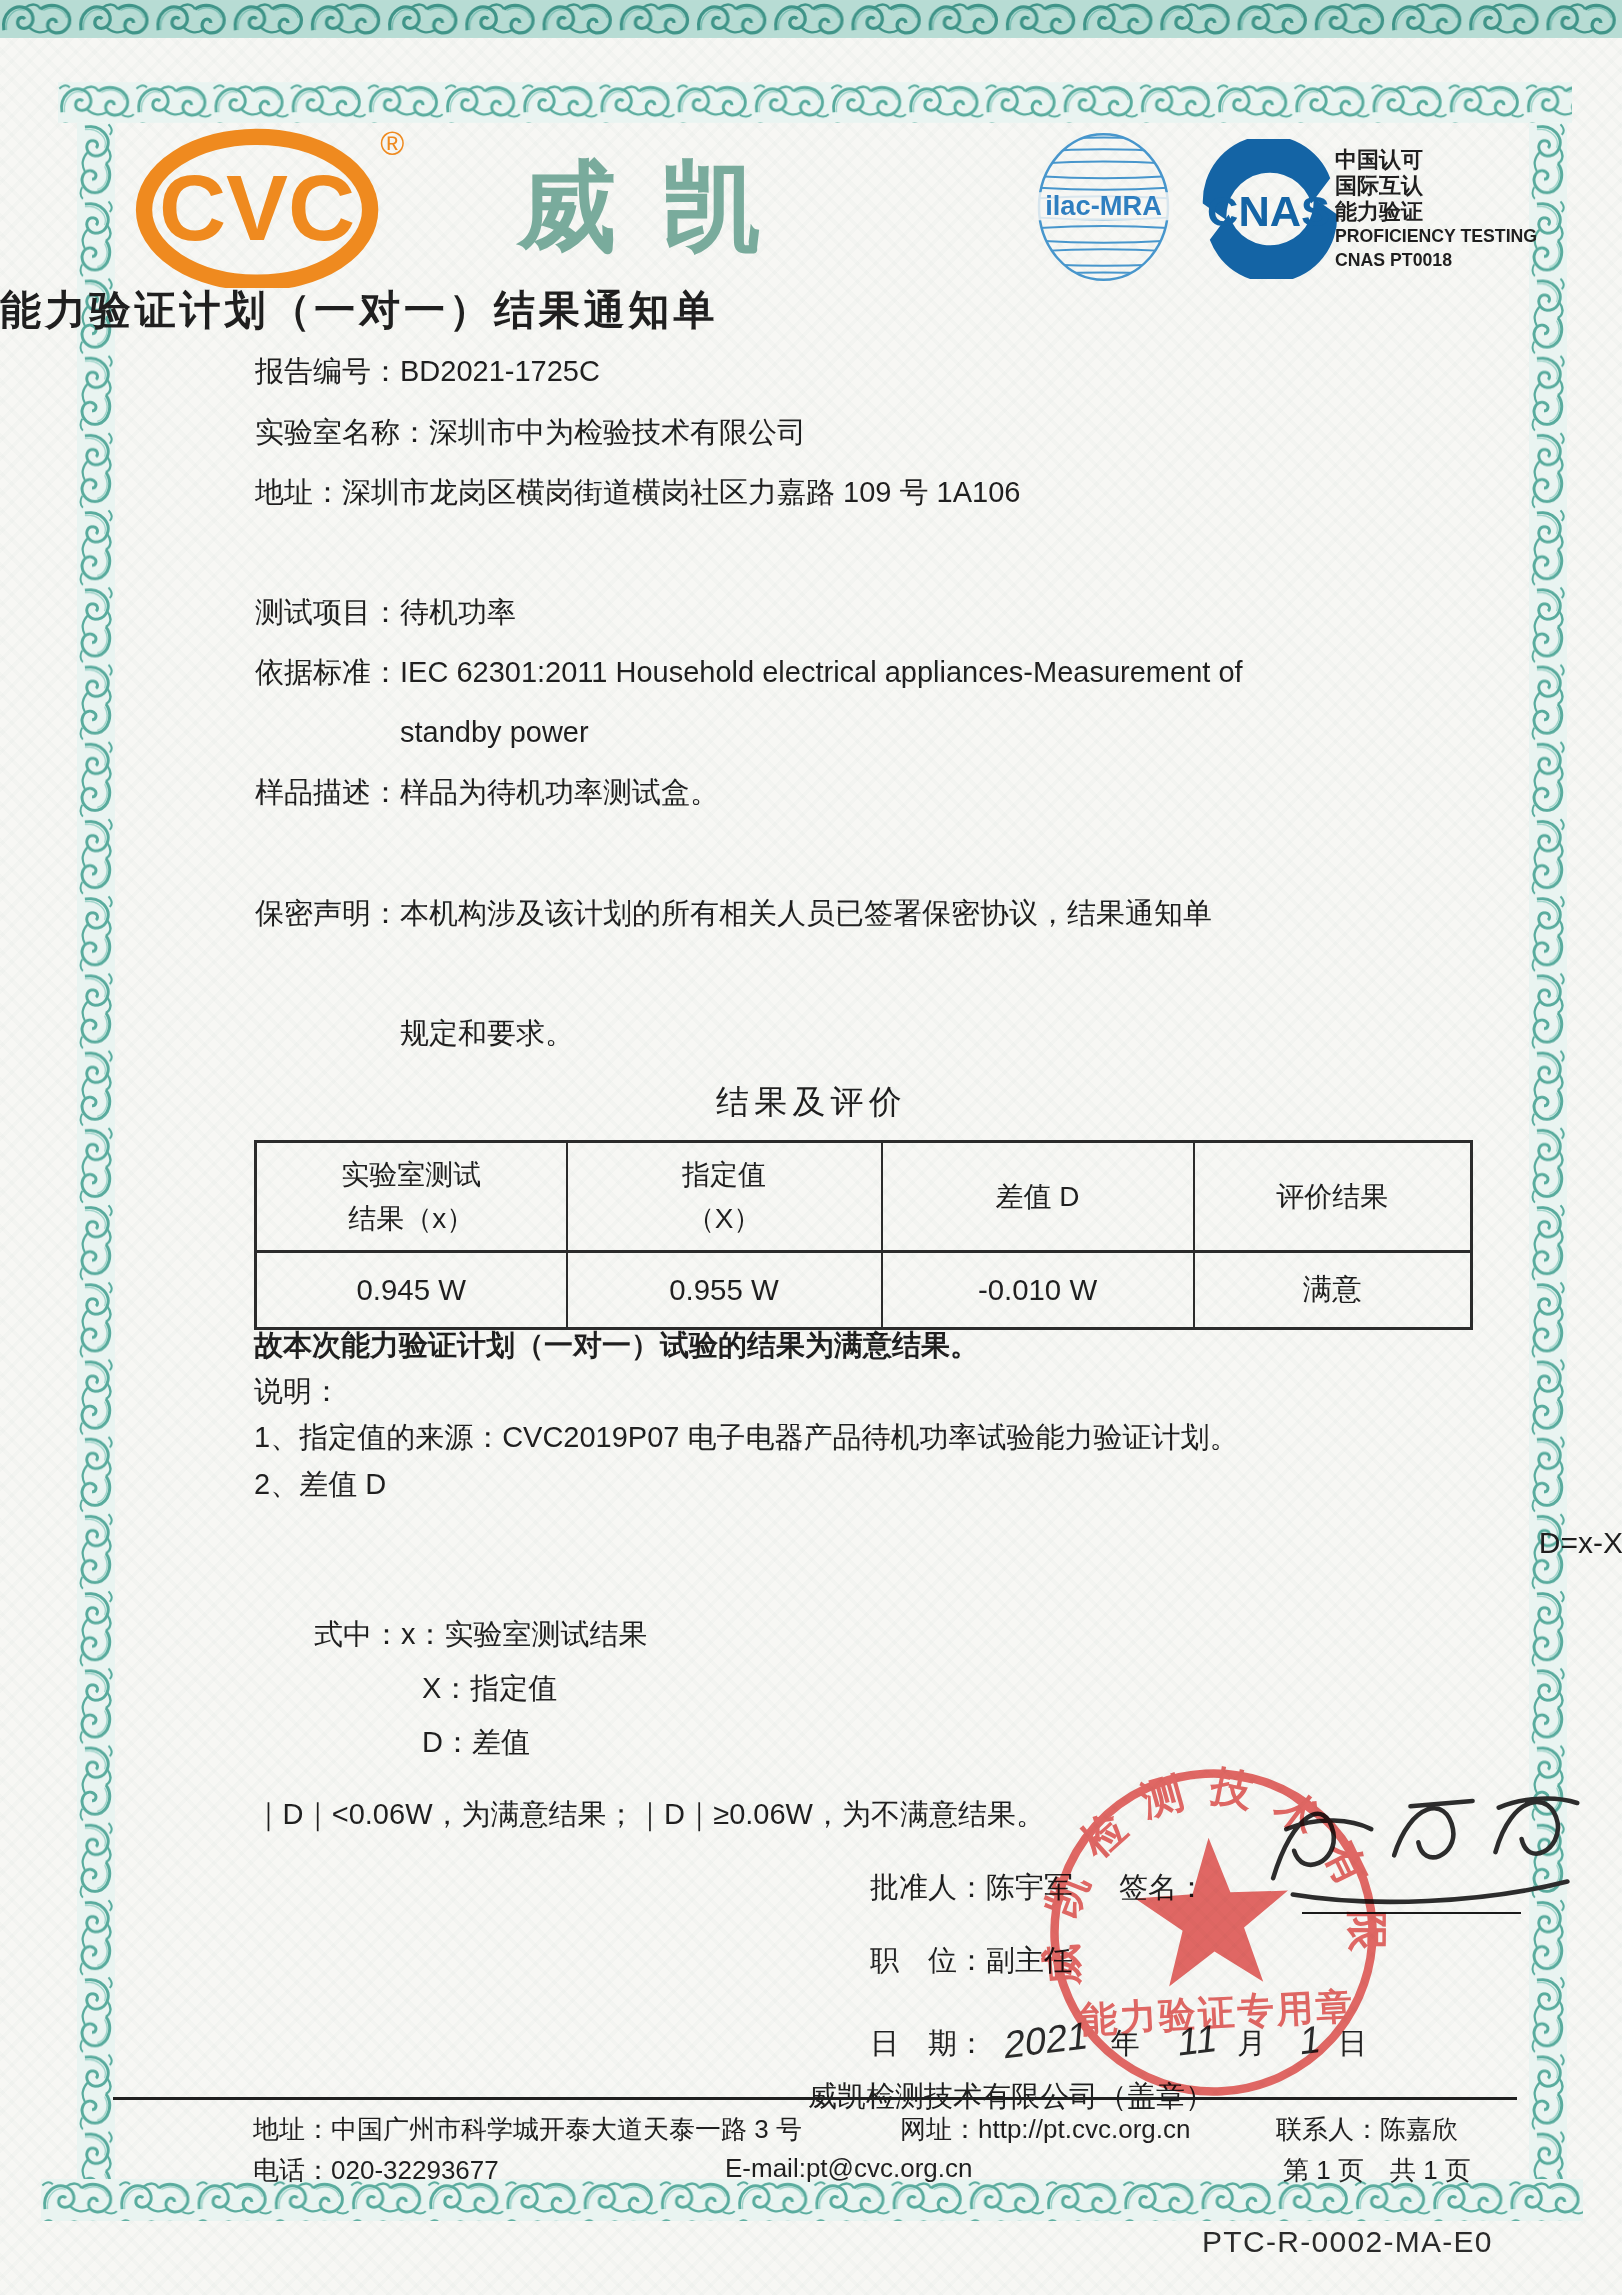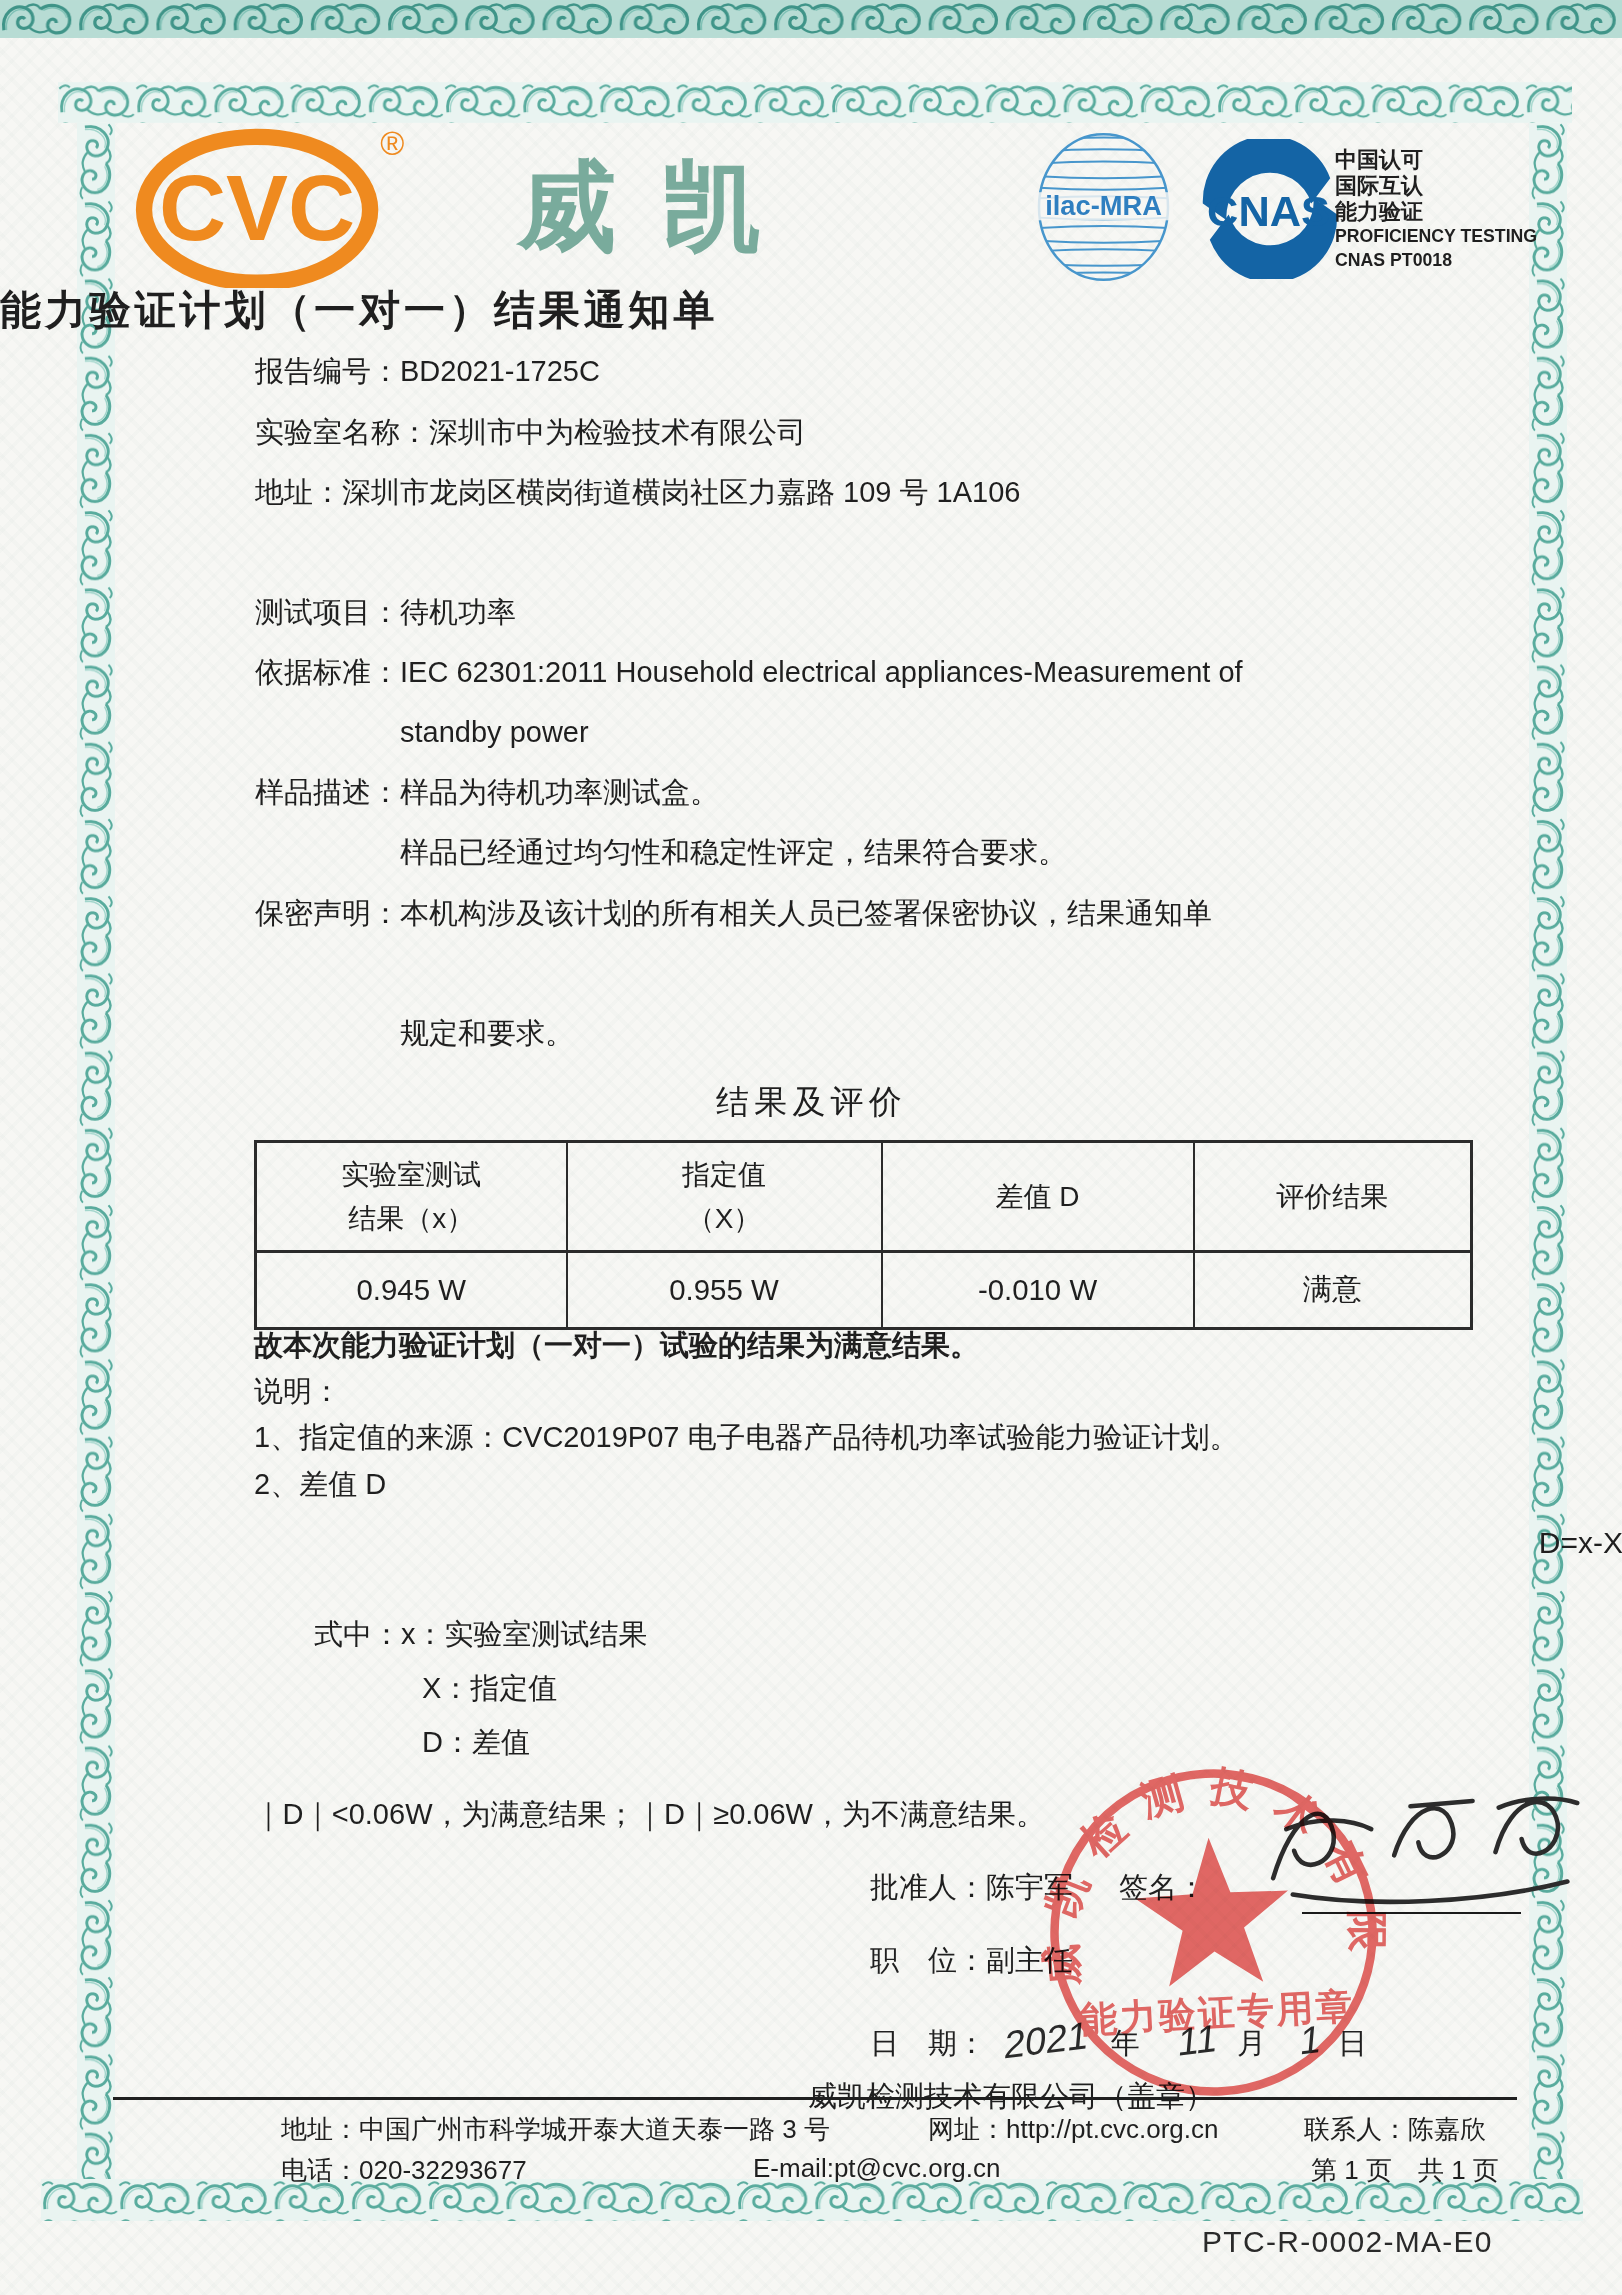--- a/index.html
+++ b/index.html
@@ -19,21 +19,21 @@
   .formula { width:100%; text-align:right; font-size:30px; }
   .brand-cn { font-size:99px; font-weight:bold; color:#79ab9c; letter-spacing:46px; line-height:1;margin-left:36px; }
   .accred-cn { font-size:22px; font-weight:bold; line-height:26px; }
   .accred-en { font-size:17.7px; font-weight:bold; line-height:23.6px; }
   table.res { border-collapse:collapse; table-layout:fixed; width:1216px; }
   table.res, table.res th, table.res td { border:2px solid #2b2b2b; }
   table.res { border-width:3.3px; }
   table.res thead tr { border-bottom:3.3px solid #2b2b2b; }
   table.res th { height:105px; font-size:28px; font-weight:normal; text-align:center; vertical-align:middle; line-height:1.55; }
   table.res td { height:72px; font-size:29.4px; text-align:center; vertical-align:middle; }
-  .footer-text { font-size:26px; white-space:nowrap;margin-left:28px; }
+  .footer-text { font-size:26px; white-space:nowrap; }
   .hand { display:inline-block; transform:rotate(-7deg) skewX(-12deg); font-size:38px; color:#2a2a2a; }
   .sig-underline { border-bottom:2.6px solid #1a1a1a; }
   .doc-code { font-size:30px; color:#2a2a2a; letter-spacing:1.3px; }
 </style>
 </head>
 <body>
 
 <div class="page">
 
   <svg class="abs" style="left:0;top:0" width="1623" height="38" viewBox="0 0 2480 58">
@@ -138,21 +138,20 @@
 
   <div class="abs title" style="top:283px;left:0">能力验证计划（一对一）结果通知单</div>
 
   <div class="abs line" style="left:255px;top:353px"><span>报告编号：</span><span>BD2021-1725C</span></div>
   <div class="abs line" style="left:255px;top:414px"><span>实验室名称：</span><span>深圳市中为检验技术有限公司</span></div>
   <div class="abs line" style="left:255px;top:474px"><span>地址：</span><span>深圳市龙岗区横岗街道横岗社区力嘉路 109 号 1A106</span></div>
   <div class="abs line" style="left:255px;top:594px"><span>测试项目：</span><span>待机功率</span></div>
   <div class="abs line" style="left:255px;top:654px"><span>依据标准：</span><span>IEC 62301:2011 Household electrical appliances-Measurement of</span></div>
   <div class="abs line" style="left:400px;top:714px">standby power</div>
   <div class="abs line" style="left:255px;top:774px"><span>样品描述：</span><span>样品为待机功率测试盒。</span></div>
-  <div class="abs line" style="left:400px;top:834px">样品已经通过均匀性和稳定性评定，结果符合要求。</div>
   <div class="abs line" style="left:255px;top:895px"><span>保密声明：</span><span>本机构涉及该计划的所有相关人员已签署保密协议，结果通知单</span></div>
   <div class="abs line" style="left:400px;top:1015px">规定和要求。</div>
 
   <div class="abs section-title" style="top:1080px;left:0">结果及评价</div>
 
   <table class="res abs" style="left:254px;top:1140px">
     <colgroup>
         <col style="width:311px">
         <col style="width:315px">
         <col style="width:312px">

